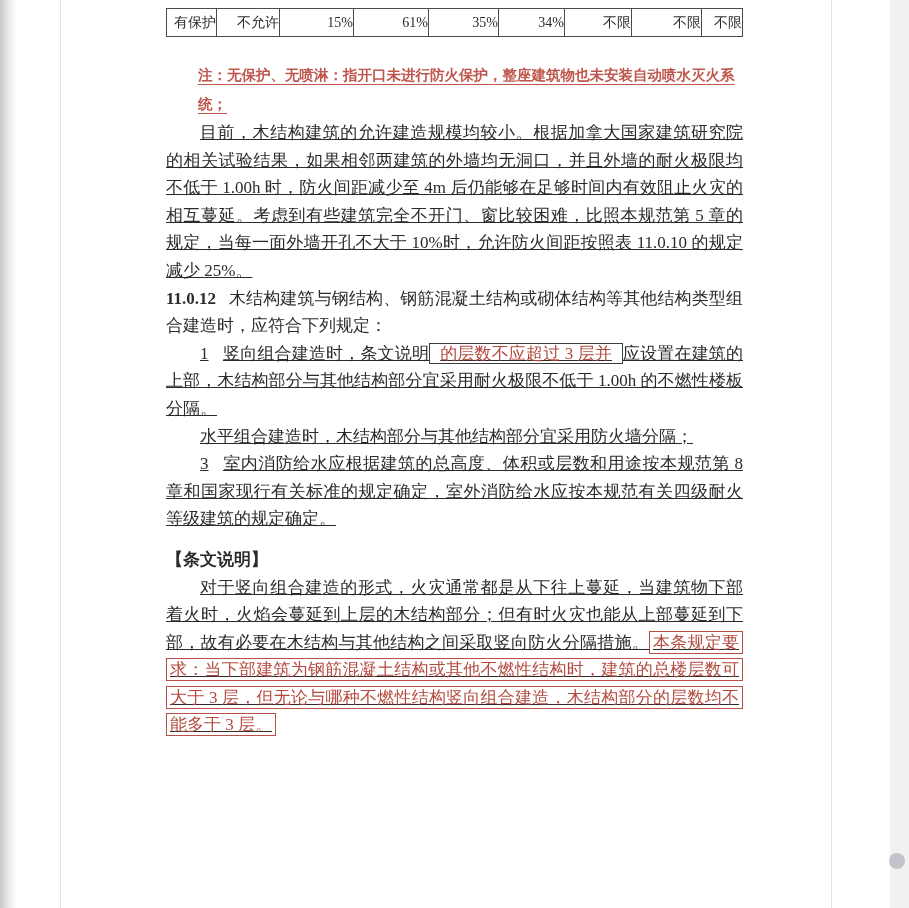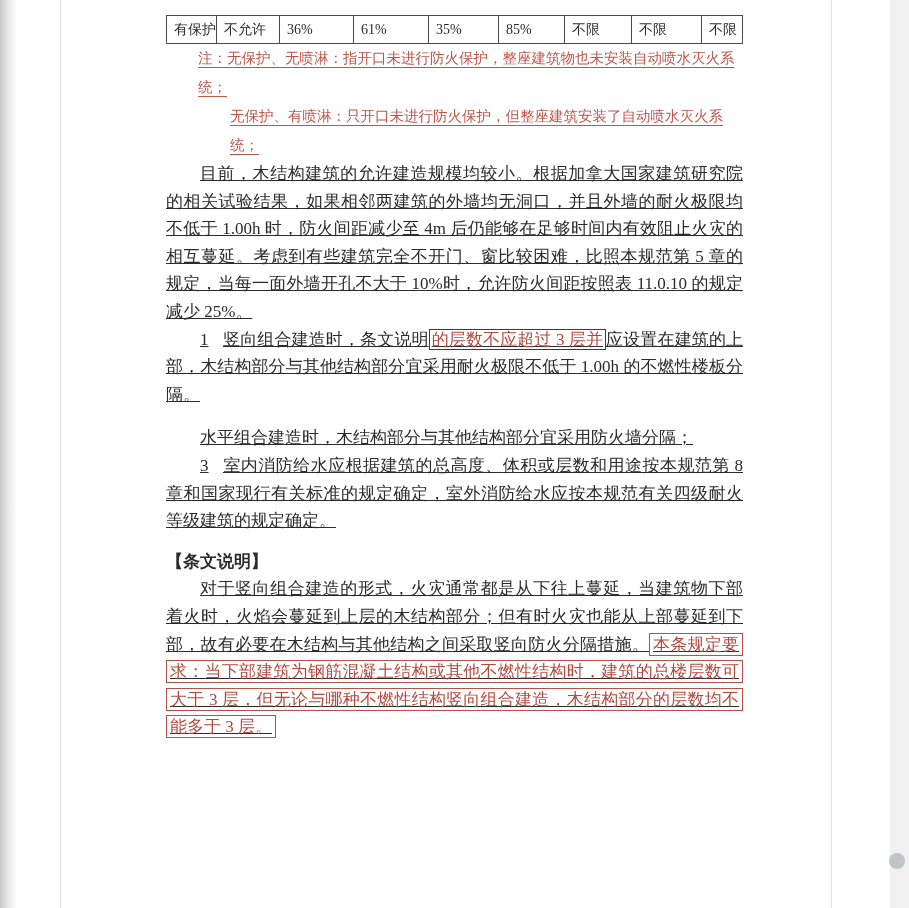--- a/index.html
+++ b/index.html
@@ -15,84 +15,84 @@
   .vline-left{position:absolute;left:60px;top:0;width:1px;height:908px;background:#e4e4e4;}
   .vline-right{position:absolute;left:831px;top:0;width:1px;height:908px;background:#e4e4e4;}
   .right-gutter{position:absolute;left:890px;top:0;width:19px;height:908px;background:#f1f1f2;}
   .scroll-dot{position:absolute;left:889px;top:853px;width:16px;height:16px;border-radius:50%;background:#c0c3c9;}
 
   
   .content{position:absolute;left:166px;top:0;width:577px;
     font-size:17px;line-height:27.6px;text-align:justify;}
 
   
-  .tbl{display:flex;border:1px solid #4b4b4b;margin-top:15px;height:29px;
-    font-size:14px;line-height:27px;box-sizing:border-box;text-align:left;}
+  .tbl{display:flex;border:1px solid #4b4b4b;margin-top:8px;height:29px;
+    font-size:14px;line-height:27px;box-sizing:border-box;text-align:right;}
   .tbl .cell{border-right:1px solid #4b4b4b;padding-left:7px;box-sizing:border-box;
     white-space:nowrap;overflow:hidden;}
   .tbl .cell:nth-child(1){width:50px;}
   .tbl .cell:nth-child(2){width:63px;}
   .tbl .cell:nth-child(3){width:74px;}
   .tbl .cell:nth-child(4){width:75px;}
   .tbl .cell:nth-child(5){width:70px;}
   .tbl .cell:nth-child(6){width:66px;}
   .tbl .cell:nth-child(7){width:67px;}
   .tbl .cell:nth-child(8){width:70px;}
   .tbl .cell:nth-child(9){flex:1;border-right:none;}
 
   
-  .notes{margin-top:0;font-size:14.5px;line-height:29px;color:#bf564b;text-align:left;}
+  .notes{margin-top:24px;font-size:14.5px;line-height:29px;color:#bf564b;text-align:left;font-weight:bold;}
   .note-line{display:block;}
   .note-line span{text-decoration:underline;text-underline-offset:4px;}
   .note-1{padding-left:32px;}
   .note-2,.note-3{padding-left:64px;}
 
   
   p{margin:0;}
   .para{text-indent:2em;text-decoration:underline;}
   .clause{text-indent:0;}
   .clause .clause-num{font-weight:bold;margin-right:0.75em;}
   .item-num{margin-right:0.85em;}
-  .sub-line{margin-top:16px;}
+  .sub-line{margin-top:0;}
   .cmt-heading{font-weight:bold;text-indent:0;margin-top:13px;}
-  .boxed-black{color:#b44a3f;border:1.5px solid #3c3c3c;padding:0 2px;}
+  .boxed-black{color:#b44a3f;border:1.5px solid #3c3c3c;padding:0 10px;}
   .red-underline{color:#b44a3f;font-weight:bold;text-decoration:underline;text-underline-offset:4px;}
   .red-boxed{color:#b44a3f;border:1px solid #b85048;padding:1px 3px;
     -webkit-box-decoration-break:clone;box-decoration-break:clone;}
 </style>
 </head>
 <body>
 
 <div class="edge-shadow"></div>
 <div class="vline-left"></div>
 <div class="vline-right"></div>
 <div class="right-gutter"></div>
 <div class="scroll-dot"></div>
 
 <div class="content">
 
   <div class="tbl">
     <div class="cell">有保护</div>
     <div class="cell">不允许</div>
-    <div class="cell">36%</div>
+    <div class="cell">15%</div>
     <div class="cell">61%</div>
     <div class="cell">35%</div>
-    <div class="cell">85%</div>
+    <div class="cell">34%</div>
     <div class="cell">不限</div>
     <div class="cell">不限</div>
     <div class="cell">不限</div>
   </div>
 
   <div class="notes">
     <div class="note-line note-1"><span>注：无保护、无喷淋：指开口未进行防火保护，整座建筑物也未安装自动喷水灭火系统；</span></div>
-    <div class="note-line note-2"><span>无保护、有喷淋：只开口未进行防火保护，但整座建筑安装了自动喷水灭火系统；</span></div>
   </div>
 
   <p class="para">目前，木结构建筑的允许建造规模均较小。根据加拿大国家建筑研究院的相关试验结果，如果相邻两建筑的外墙均无洞口，并且外墙的耐火极限均不低于 1.00h 时，防火间距减少至 4m 后仍能够在足够时间内有效阻止火灾的相互蔓延。考虑到有些建筑完全不开门、窗比较困难，比照本规范第 5 章的规定，当每一面外墙开孔不大于 10%时，允许防火间距按照表 11.0.10 的规定减少 25%。</p>
 
+  <p class="clause"><span class="clause-num">11.0.12</span><span>木结构建筑与钢结构、钢筋混凝土结构或砌体结构等其他结构类型组合建造时，应符合下列规定：</span></p>
 
   <p class="para"><span class="item-num">1</span><span>竖向组合建造时，条文说明</span><span class="boxed-black">的层数不应超过 3 层并</span><span>应设置在建筑的上部，木结构部分与其他结构部分宜采用耐火极限不低于 1.00h 的不燃性楼板分隔。</span></p>
 
   <p class="para sub-line">水平组合建造时，木结构部分与其他结构部分宜采用防火墙分隔；</p>
 
 
   <p class="para"><span class="item-num">3</span><span>室内消防给水应根据建筑的总高度、体积或层数和用途按本规范第 8 章和国家现行有关标准的规定确定，室外消防给水应按本规范有关四级耐火等级建筑的规定确定。</span></p>
 
   <p class="cmt-heading">【条文说明】</p>
 

